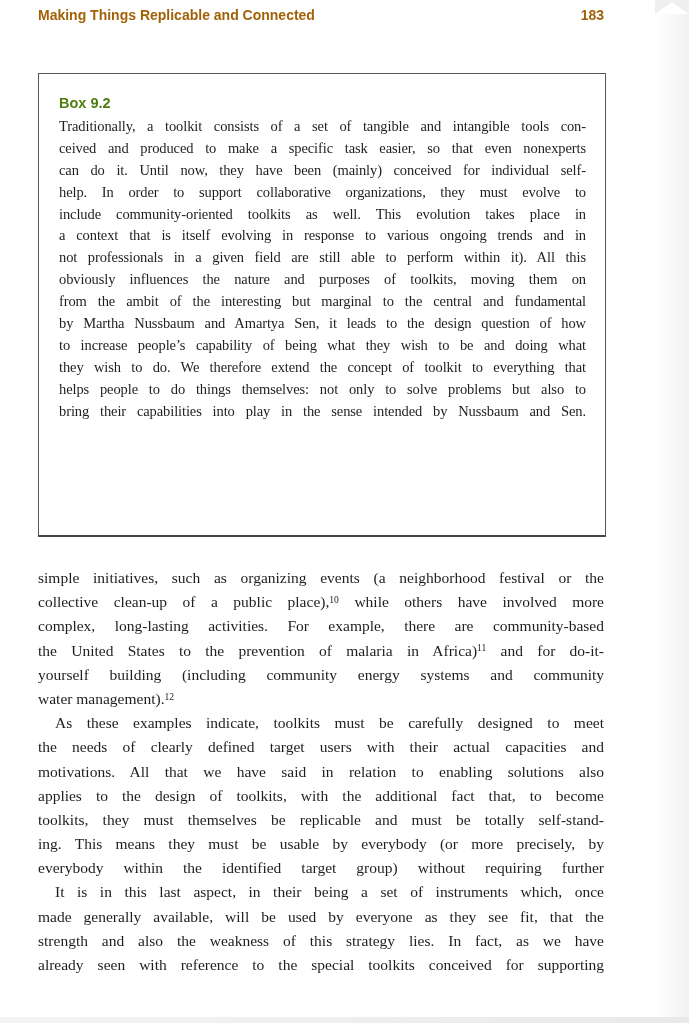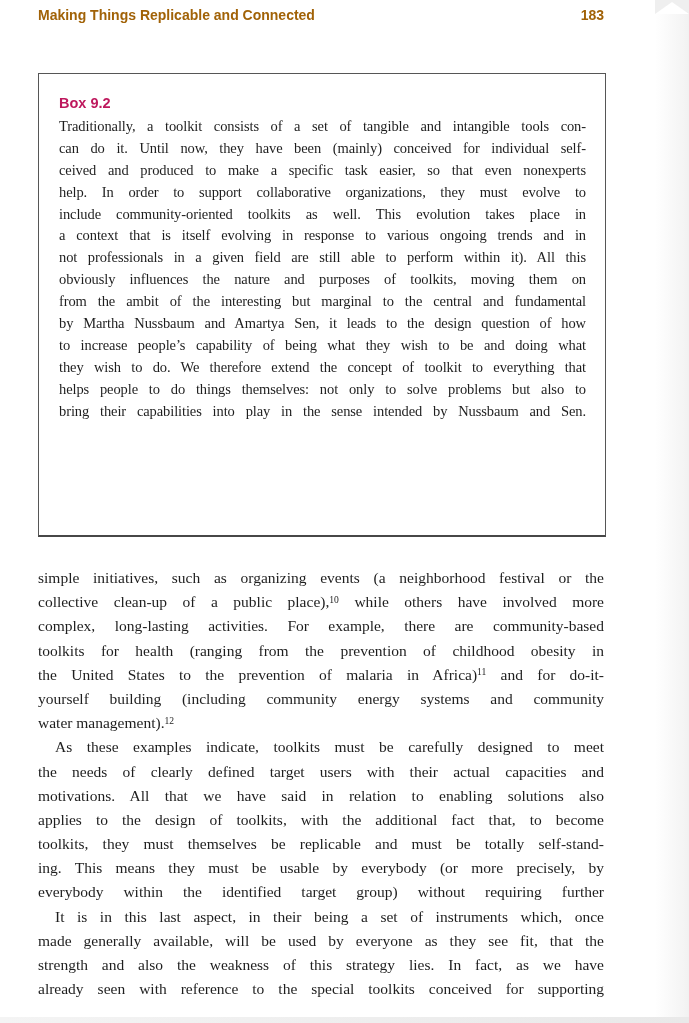--- a/index.html
+++ b/index.html
@@ -37,21 +37,21 @@
     border: 1px solid #565656;
     border-bottom: 2px solid #474747;
     padding: 19px 19px 12px 20px;
     background: #ffffff;
   }
   .box-label, .box-title {
     font-family: "Liberation Sans", sans-serif;
     font-weight: bold;
     font-size: 14.5px;
     line-height: 20px;
-    color: #be185d;
+    color: #4d7c0f;
   }
   .box-title { margin-top: 13px; }
   .box-body {
     margin-top: 3px;
     font-size: 14.5px;
     letter-spacing: -0.1px;
   }
   .box-body .line { line-height: 21.9px; height: 21.9px; }
   
   .body-text {
@@ -102,42 +102,41 @@
 
   <header class="header">
     <span>Making Things Replicable and Connected</span>
     <span>183</span>
   </header>
 
   <section class="box">
     <div class="box-label">Box 9.2</div>
     <div class="box-body" id="box-lines">
         <div class="line"><span>Traditionally, a toolkit consists of a set of tangible and intangible tools con-</span></div>
+        <div class="line"><span>ceived and produced to make a specific task easier, so that even nonexperts</span></div>
         <div class="line"><span>can do it. Until now, they have been (mainly) conceived for individual self-</span></div>
-        <div class="line"><span>ceived and produced to make a specific task easier, so that even nonexperts</span></div>
         <div class="line"><span>help. In order to support collaborative organizations, they must evolve to</span></div>
         <div class="line"><span>include community-oriented toolkits as well. This evolution takes place in</span></div>
         <div class="line"><span>a context that is itself evolving in response to various ongoing trends and in</span></div>
         <div class="line"><span>not professionals in a given field are still able to perform within it). All this</span></div>
         <div class="line"><span>obviously influences the nature and purposes of toolkits, moving them on</span></div>
         <div class="line"><span>from the ambit of the interesting but marginal to the central and fundamental</span></div>
         <div class="line"><span>by Martha Nussbaum and Amartya Sen, it leads to the design question of how</span></div>
         <div class="line"><span>to increase people’s capability of being what they wish to be and doing what</span></div>
         <div class="line"><span>they wish to do. We therefore extend the concept of toolkit to everything that</span></div>
         <div class="line"><span>helps people to do things themselves: not only to solve problems but also to</span></div>
         <div class="line"><span>bring their capabilities into play in the sense intended by Nussbaum and Sen.</span></div>
       </div>
   </section>
 
   <main class="body-text" id="paragraphs">
       <div class="paragraph">
         <div class="line"><span>simple initiatives, such as organizing events (a neighborhood festival or the</span></div>
         <div class="line"><span>collective clean-up of a public place),</span><sup>10</sup><span> while others have involved more</span></div>
         <div class="line"><span>complex, long-lasting activities. For example, there are community-based</span></div>
-        <div class="line"><span>toolkits for health (ranging from the prevention of childhood obesity in</span></div>
         <div class="line"><span>the United States to the prevention of malaria in Africa)</span><sup>11</sup><span> and for do-it-</span></div>
         <div class="line"><span>yourself building (including community energy systems and community</span></div>
         <div class="line line-last"><span>water management).</span><sup>12</sup></div>
       </div>
       <div class="paragraph">
         <div class="line indent"><span>As these examples indicate, toolkits must be carefully designed to meet</span></div>
         <div class="line"><span>the needs of clearly defined target users with their actual capacities and</span></div>
         <div class="line"><span>motivations. All that we have said in relation to enabling solutions also</span></div>
         <div class="line"><span>applies to the design of toolkits, with the additional fact that, to become</span></div>
         <div class="line"><span>toolkits, they must themselves be replicable and must be totally self-stand-</span></div>

